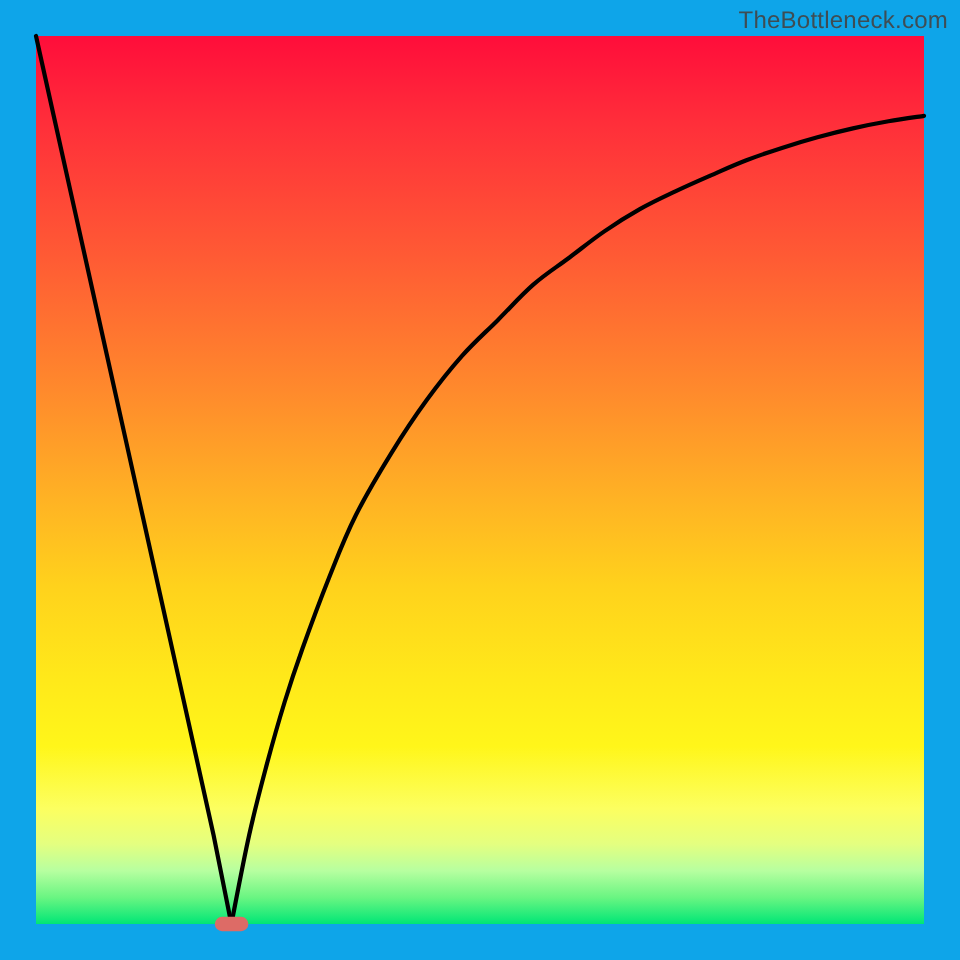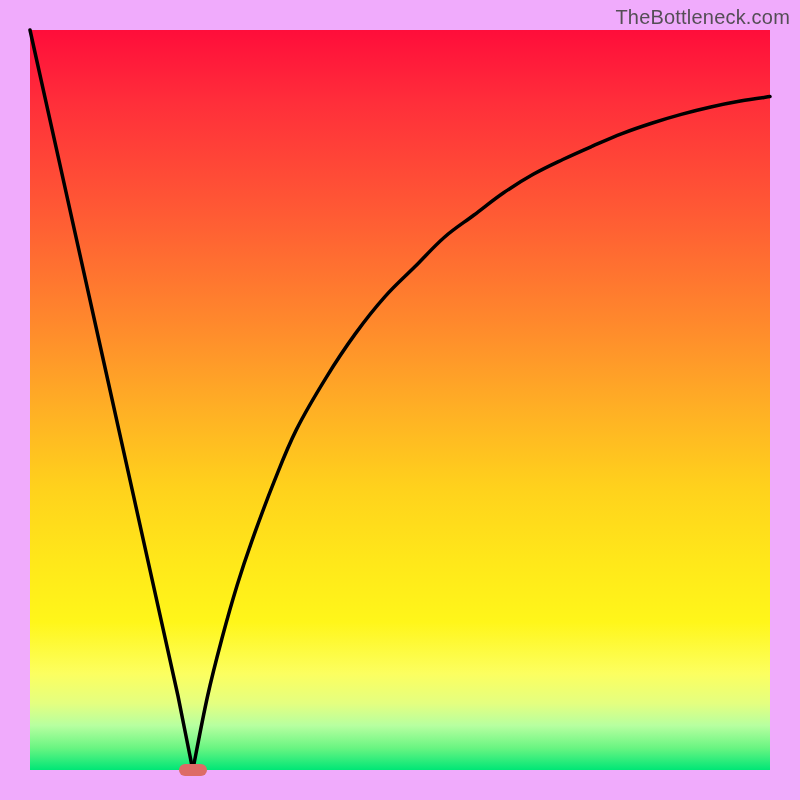--- a/index.html
+++ b/index.html
@@ -8,21 +8,21 @@
     width: 800px;
     height: 800px;
     overflow: hidden;
     background: #000;
     font-family: Arial, Helvetica, sans-serif;
   }
   .frame {
     position: relative;
     width: 800px;
     height: 800px;
-    background: #f0abfc;
+    background: #0ea5e9;
   }
   .plot-area {
     position: absolute;
     left: 30px;
     top: 30px;
     width: 740px;
     height: 740px;
     
     background: linear-gradient(
       to bottom,

